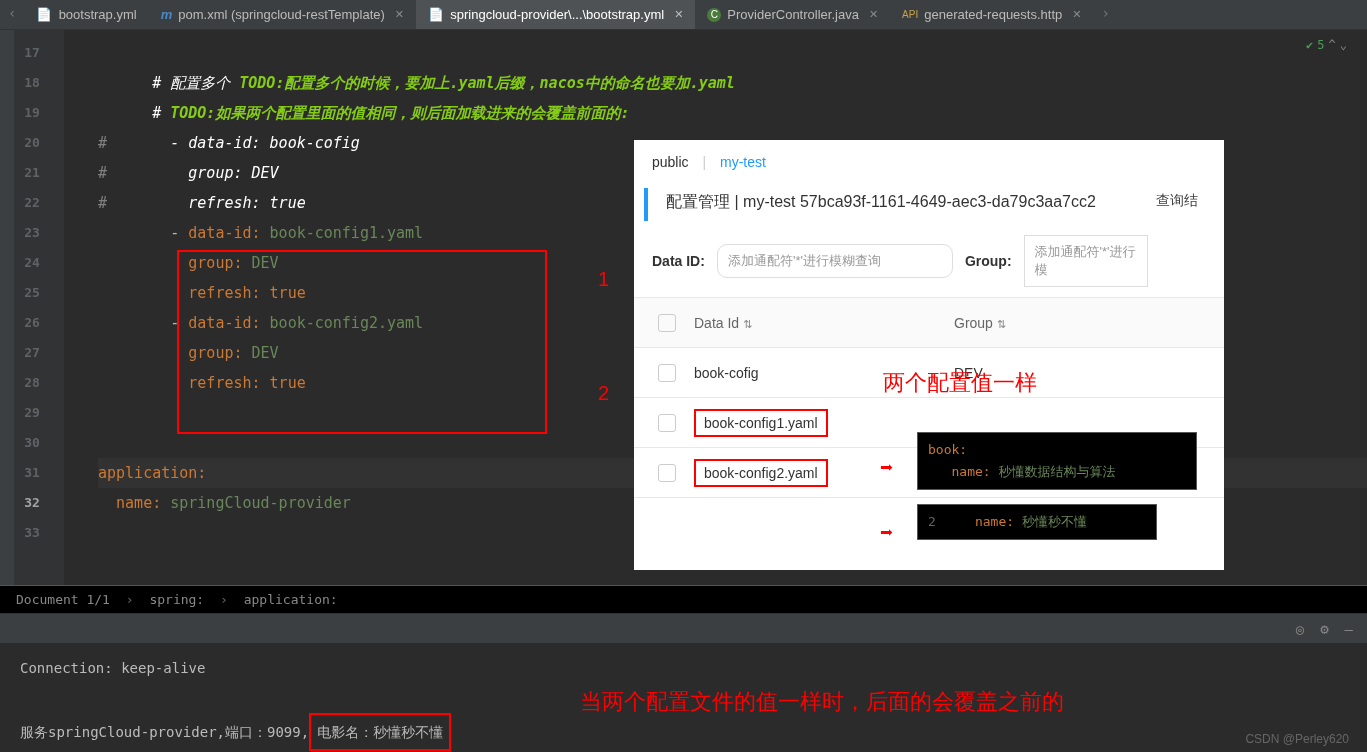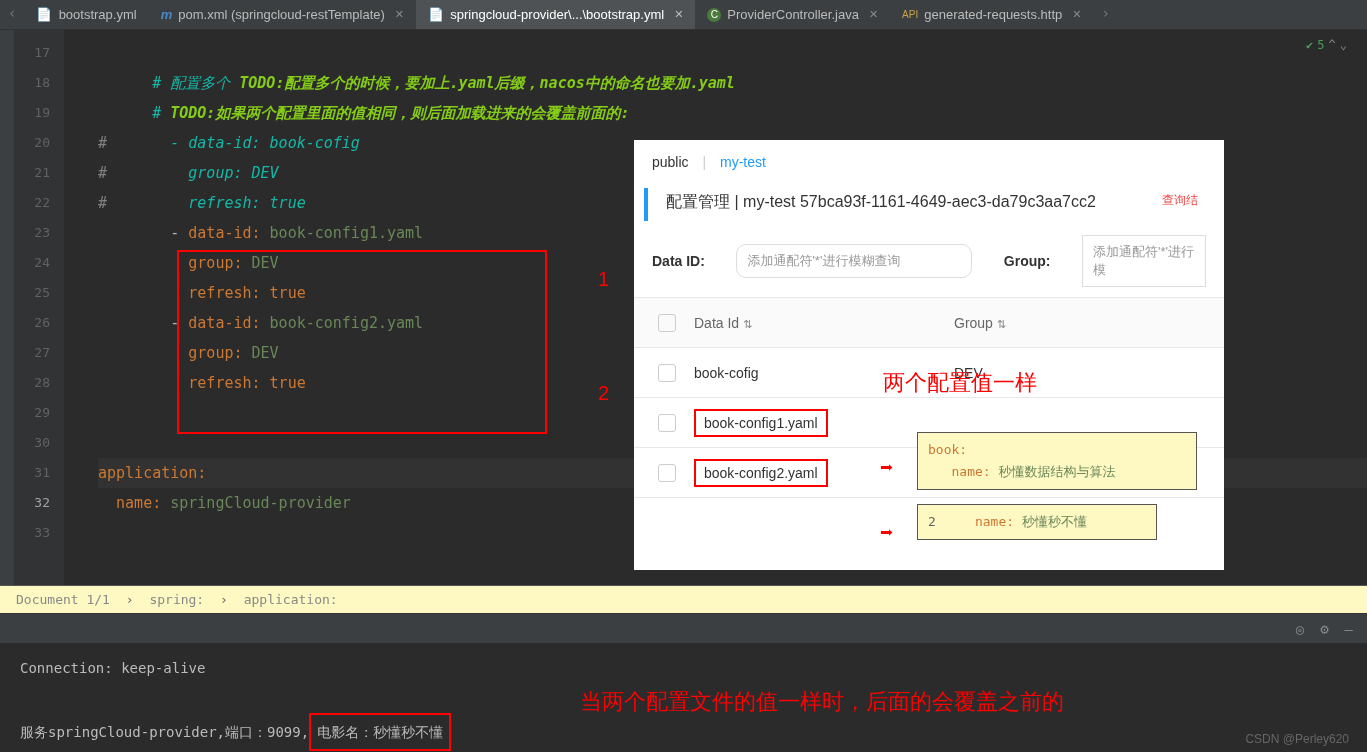--- a/index.html
+++ b/index.html
@@ -40,38 +40,39 @@
 .left-bar {
   width: 14px;
   background: #3c3f41;
   writing-mode: vertical-rl;
   font-size: 11px;
   color: #888;
 }
 .gutter {
   width: 50px;
   background: #313335;
-  text-align: right;
+  text-align: center;
   padding-right: 14px;
   color: #606366;
   font-size: 13px;
   line-height: 30px;
   padding-top: 8px;
+  font-weight: bold;
 }
 .gutter div { height: 30px; }
 .gutter .hl { color: #a4a3a3; }
 .code {
   flex: 1;
   padding: 8px 0 0 34px;
   line-height: 30px;
   font-size: 15px;
   position: relative;
 }
 .code-line { height: 30px; white-space: pre; }
-.comment { color: #14b8a6; font-style: italic; }
+.comment { color: #ffffff; font-style: italic; }
 .todo { color: #84cc16; font-weight: bold; font-style: italic; }
 .key { color: #cc7832; }
 .string { color: #6a8759; }
 .bool { color: #cc7832; }
 .hash { color: #808080; }
 .hl-line { background: #323232; }
 .red-box1 {
   position: absolute;
   left: 177px;
   top: 250px;
@@ -94,22 +95,22 @@
 }
 .panel-tabs { padding: 14px 18px; font-size: 14px; }
 .panel-tabs .sep { color: #ccc; margin: 0 10px; }
 .panel-tabs .active-t { color: #209bfa; }
 .panel-title {
   padding: 4px 18px 8px 18px;
   border-left: 4px solid #209bfa;
   margin: 4px 8px 14px 10px;
   font-size: 16px;
 }
-.panel-title .query { color: #ef4444; margin-left: 28px; font-size: 12px; float: right; }
-.filter-row { display: flex; align-items: center; padding: 0 18px 10px 18px; gap: 12px; justify-content: space-between; }
+.panel-title .query { color: #404040; margin-left: 28px; font-size: 14px; float: right; }
+.filter-row { display: flex; align-items: center; padding: 0 18px 10px 18px; gap: 12px; }
 .filter-label { font-weight: bold; font-size: 14px; }
 .filter-input {
   border: 1px solid #ddd;
   padding: 7px 10px;
   font-size: 13px;
   color: #999;
 }
 .filter-input.w1 { width: 236px; border-radius: 10px; }
 .filter-input.w2 { width: 124px; }
 .grid {
@@ -139,41 +140,41 @@
   font-size: 22px;
   font-family: sans-serif;
 }
 .arrow {
   position: absolute;
   color: #ff0000;
   font-size: 22px;
 }
 .tooltip {
   position: absolute;
-  background: #fef9c3;
+  background: #000000;
   border: 1px solid #555;
   padding: 6px 10px;
   color: #a9b7c6;
   font-family: 'Consolas', monospace;
   font-size: 13px;
   z-index: 10;
   line-height: 22px;
 }
 .status-top {
   position: absolute;
   right: 20px;
   top: 38px;
   color: #499c54;
   font-size: 12px;
   display: flex;
   align-items: center;
   gap: 4px;
 }
 .breadcrumb {
-  background: #fef9c3;
+  background: #000000;
   padding: 6px 16px;
   font-size: 13px;
   color: #888;
   border-top: 1px solid #555;
 }
 .breadcrumb .sep { margin: 0 8px; color: #666; }
 .bottom-bar {
   background: #3c3f41;
   height: 30px;
   display: flex;

